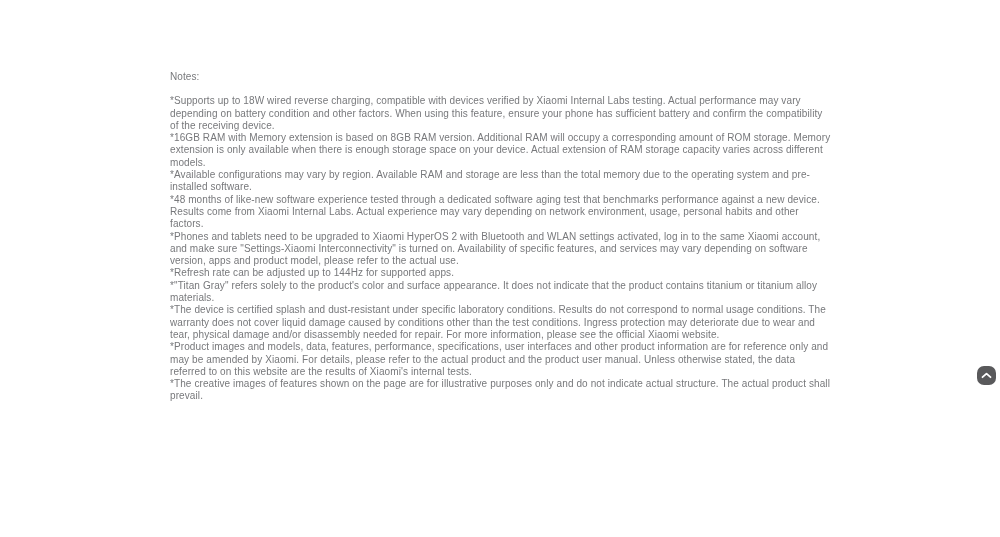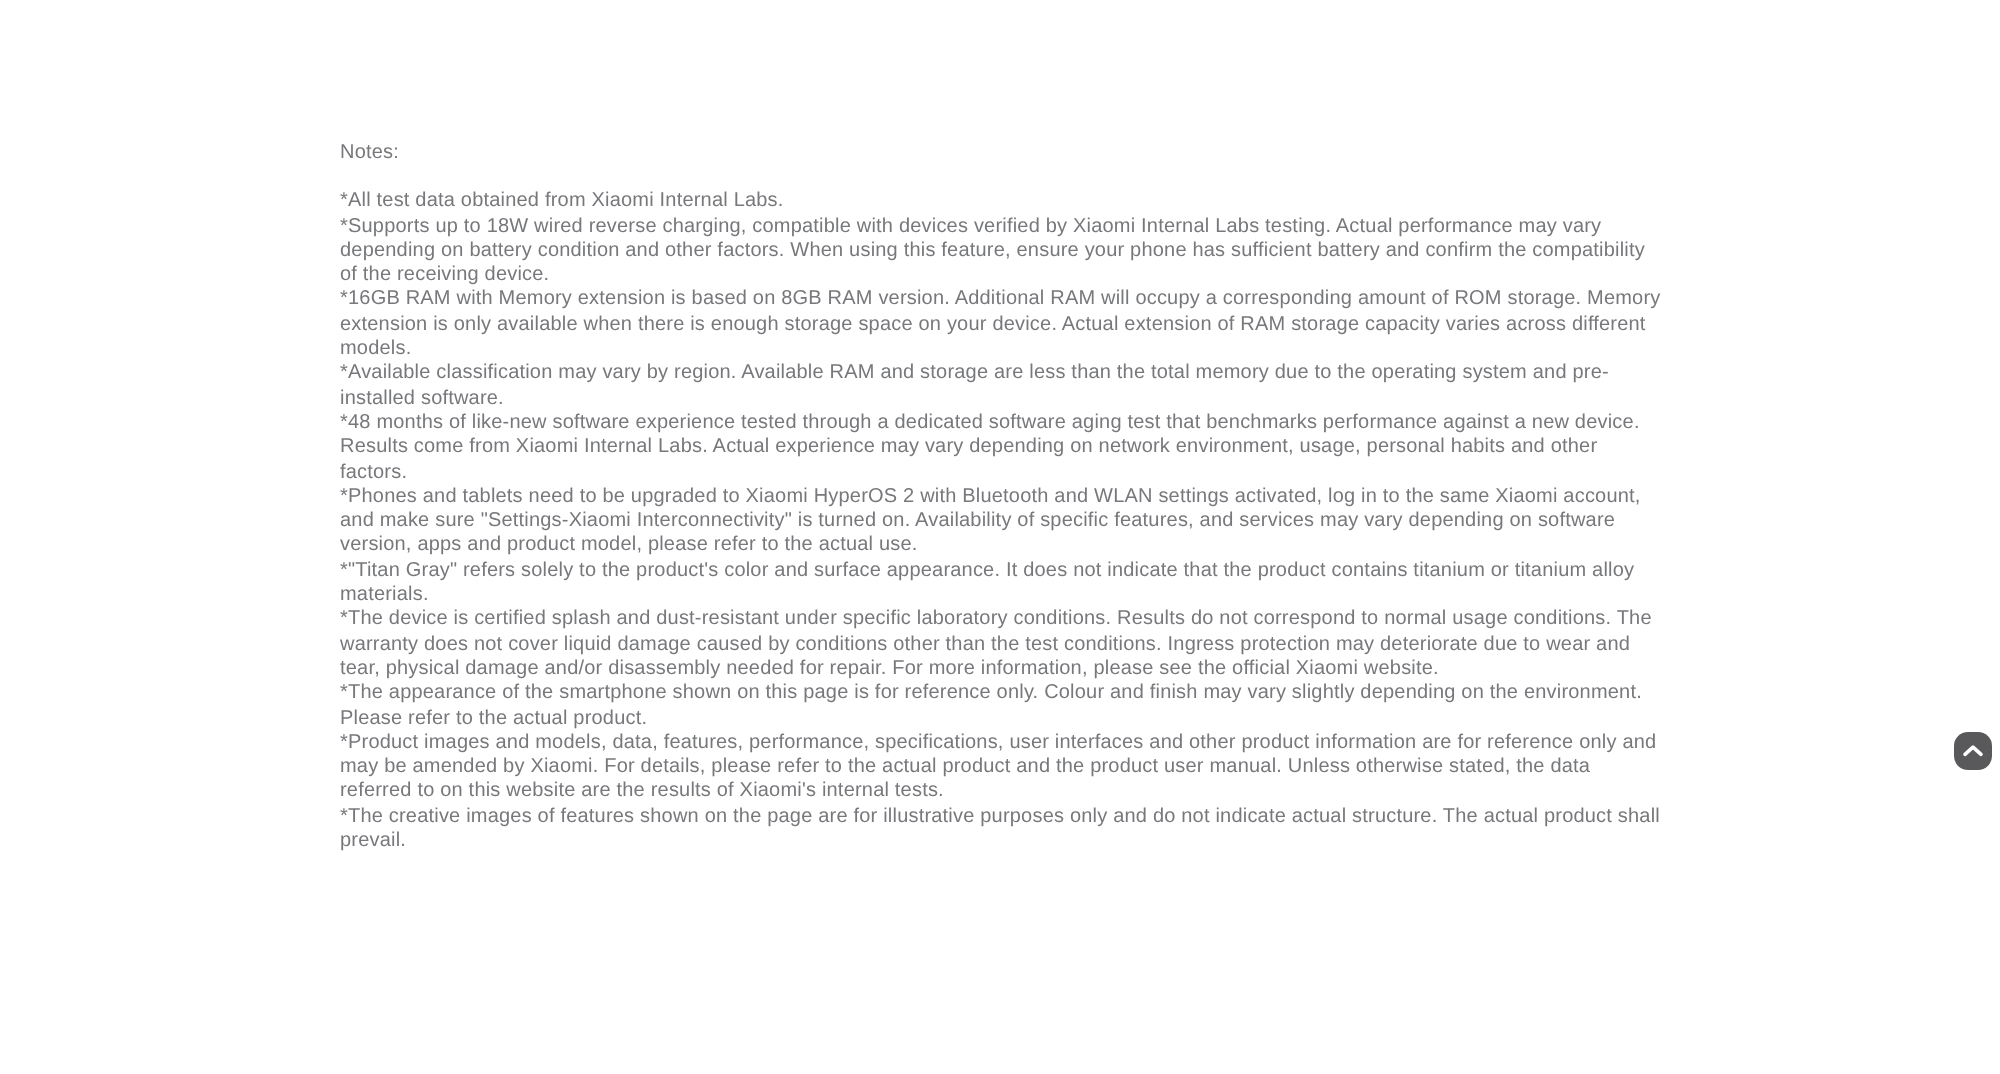--- a/index.html
+++ b/index.html
@@ -59,29 +59,28 @@
   }
 </style>
 </head>
 <body>
 
 <div class="page">
 
   <section class="notes-section">
     <p class="notes-title">Notes:</p>
     <div>
-        <p class="note-line">*All test data obtained from Xiaomi Internal Labs.</p>
         <p class="note-line">*Supports up to 18W wired reverse charging, compatible with devices verified by Xiaomi Internal Labs testing. Actual performance may vary depending on battery condition and other factors. When using this feature, ensure your phone has sufficient battery and confirm the compatibility of the receiving device.</p>
         <p class="note-line">*16GB RAM with Memory extension is based on 8GB RAM version. Additional RAM will occupy a corresponding amount of ROM storage. Memory extension is only available when there is enough storage space on your device. Actual extension of RAM storage capacity varies across different models.</p>
-        <p class="note-line">*Available classification may vary by region. Available RAM and storage are less than the total memory due to the operating system and pre-installed software.</p>
+        <p class="note-line">*Available configurations may vary by region. Available RAM and storage are less than the total memory due to the operating system and pre-installed software.</p>
         <p class="note-line">*48 months of like-new software experience tested through a dedicated software aging test that benchmarks performance against a new device. Results come from Xiaomi Internal Labs. Actual experience may vary depending on network environment, usage, personal habits and other factors.</p>
         <p class="note-line">*Phones and tablets need to be upgraded to Xiaomi HyperOS 2 with Bluetooth and WLAN settings activated, log in to the same Xiaomi account, and make sure "Settings-Xiaomi Interconnectivity" is turned on. Availability of specific features, and services may vary depending on software version, apps and product model, please refer to the actual use.</p>
+        <p class="note-line">*Refresh rate can be adjusted up to 144Hz for supported apps.</p>
         <p class="note-line">*"Titan Gray" refers solely to the product's color and surface appearance. It does not indicate that the product contains titanium or titanium alloy materials.</p>
         <p class="note-line">*The device is certified splash and dust-resistant under specific laboratory conditions. Results do not correspond to normal usage conditions. The warranty does not cover liquid damage caused by conditions other than the test conditions. Ingress protection may deteriorate due to wear and tear, physical damage and/or disassembly needed for repair. For more information, please see the official Xiaomi website.</p>
-        <p class="note-line">*The appearance of the smartphone shown on this page is for reference only. Colour and finish may vary slightly depending on the environment. Please refer to the actual product.</p>
         <p class="note-line">*Product images and models, data, features, performance, specifications, user interfaces and other product information are for reference only and may be amended by Xiaomi. For details, please refer to the actual product and the product user manual. Unless otherwise stated, the data referred to on this website are the results of Xiaomi's internal tests.</p>
         <p class="note-line">*The creative images of features shown on the page are for illustrative purposes only and do not indicate actual structure. The actual product shall prevail.</p>
       </div>
   </section>
 
   <button class="back-to-top" type="button">
     <span>
       <svg width="11" height="7" viewBox="0 0 11 7" fill="none">
         <polyline points="1.5,5.2 5.5,1.6 9.5,5.2" stroke="var(--button_icon)" stroke-width="1.8" stroke-linecap="round" stroke-linejoin="round" fill="none"></polyline>
       </svg>

